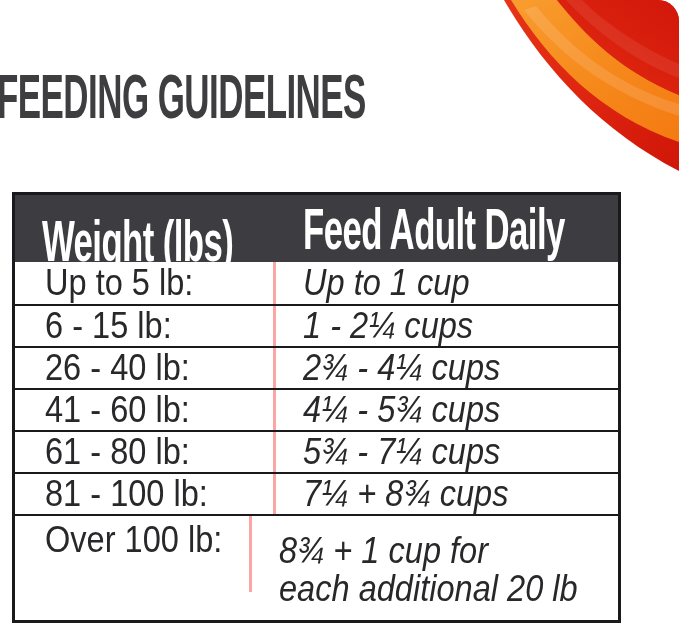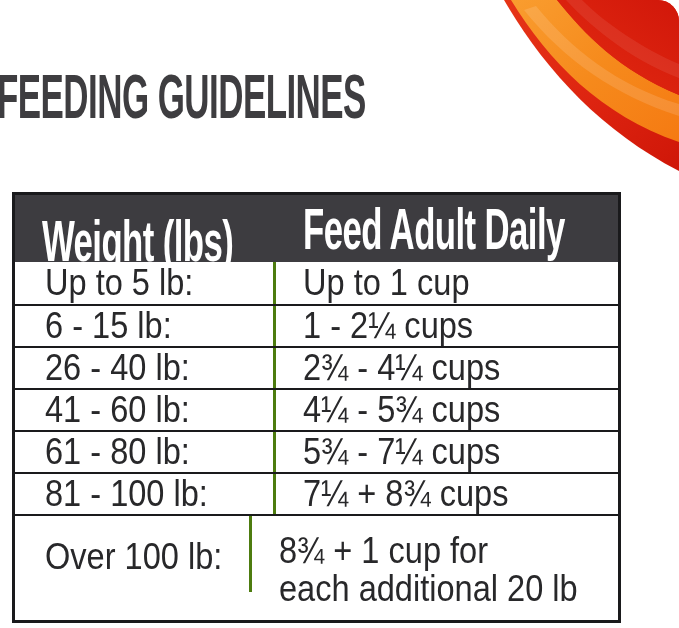--- a/index.html
+++ b/index.html
@@ -36,23 +36,23 @@
   .ht{
     display:inline-block;color:#ffffff;font-weight:700;font-size:58px;line-height:58px;
     white-space:nowrap;transform:scaleX(0.60);transform-origin:left center;
     letter-spacing:-1px;
   }
   .tr{display:flex;height:42px;box-sizing:border-box;}
   .tr + .tr{border-top:2.5px solid #1a1a1c;}
   .tr.last{height:78px;}
   .td{box-sizing:border-box;display:flex;align-items:center;height:100%;}
   .td.c1{width:258px;padding-left:30px;}
-  .td.c2{flex:1;padding-left:27px;border-left:3px solid #4d7c0f;}
+  .td.c2{flex:1;padding-left:27px;border-left:3px solid #fca5a5;font-style:italic;}
   .tr.last .td{align-items:flex-start;}
-  .tr.last .td.c1{padding-top:22px;}
+  .tr.last .td.c1{padding-top:5px;}
   .tr.last .td.c2{display:block;padding-top:16px;}
   .bt{
     display:inline-block;color:#28282a;font-weight:300;font-size:37px;line-height:38px;
     white-space:nowrap;transform:scaleX(0.88);transform-origin:left center;
   }
   .tr.last .td.c2 .line{display:block;height:38px;}
 </style>
 </head>
 <body>
 

